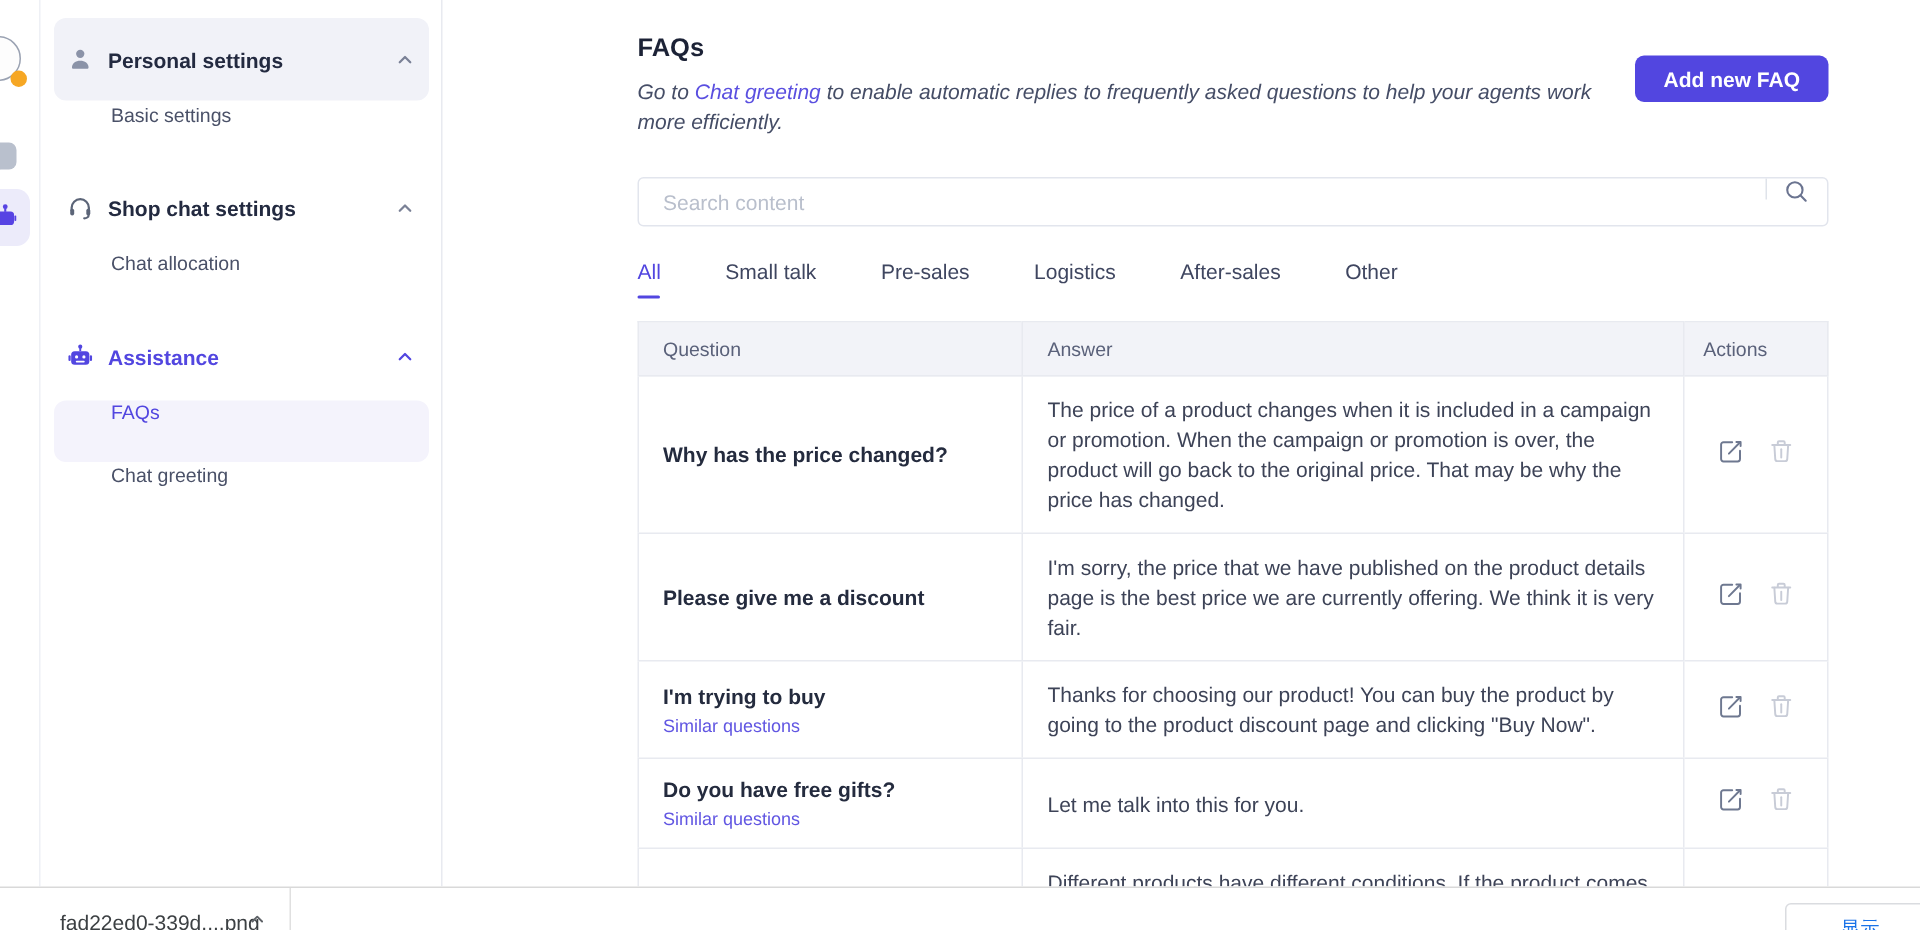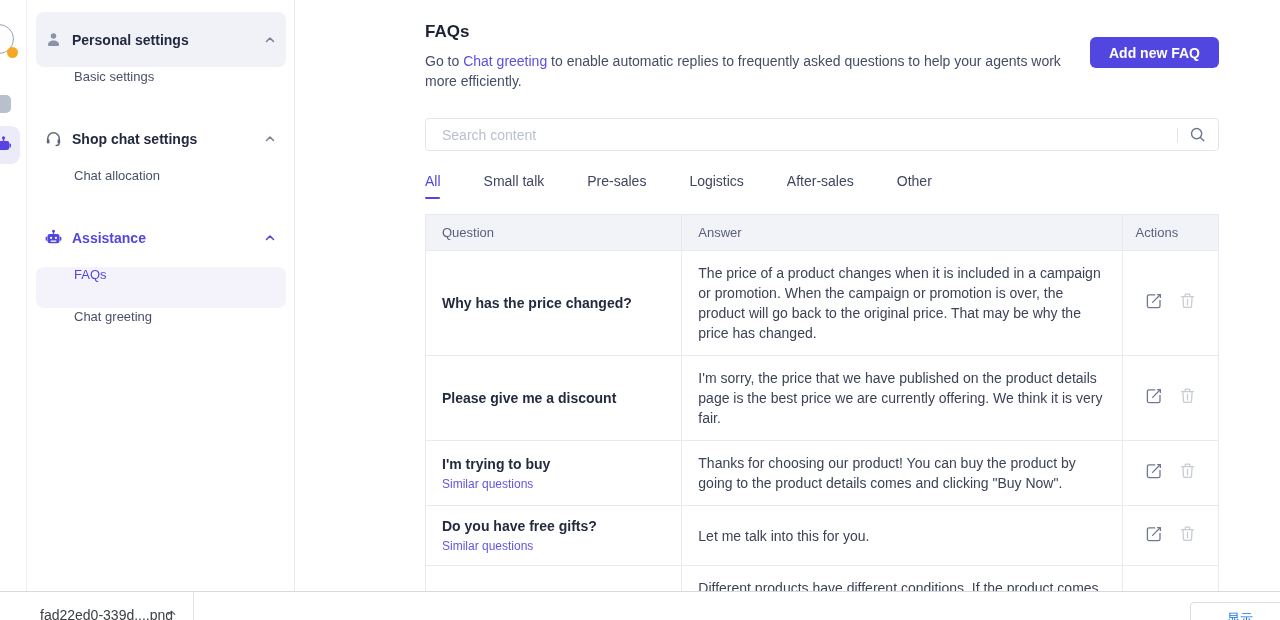--- a/index.html
+++ b/index.html
@@ -33,28 +33,28 @@
   .section-head.hl { background:#f1f2f8; }
   .section-head.accent .s-label { color:#5246e0; }
   .sub-item { height:41px; display:flex; padding-left:38px;
     font-size:13px; color:#4a5168; border-radius:8px; margin-bottom:1px; cursor:pointer; }
   .sub-item.active { background:#f4f3fc; color:#5246e0; }
 
   
   .main { position:absolute; left:296px; top:0; right:0; bottom:29px;
     padding:22px 61px 0 129px; overflow:hidden; background:#fff; }
   .page-title { font-size:17px; font-weight:bold; color:#1c2236; }
-  .page-desc { margin-top:9px; font-size:14px; line-height:20px; color:#454d66; max-width:655px; }
+  .page-desc { margin-top:9px; font-size:14px; line-height:20px; color:#454d66; max-width:655px;font-style:italic; }
   .page-desc a { color:#5a4fe0; text-decoration:none; cursor:pointer; }
   .add-btn { position:absolute; top:37px; right:61px; height:31px; padding:0 19px;
     background:#5246e0; color:#fff; font-size:14px; font-weight:bold; border:none;
     border-radius:6px; cursor:pointer; font-family:"Liberation Sans",sans-serif; }
 
   .search-wrap { margin-top:27px; height:33px; border:1px solid #e2e5ed; border-radius:4px;
-    display:flex; align-items:center; padding:0 12px 0 16px; background:#fff; }
+    display:flex; padding:0 12px 0 16px; background:#fff; }
   .search-wrap input { flex:1; border:none; outline:none; font-size:14px; color:#242b3e;
     font-family:"Liberation Sans",sans-serif; background:transparent; }
   .search-wrap input::placeholder { color:#b9bfcc; }
   .search-div { width:1px; height:14px; background:#dfe3ea; margin-right:11px; }
 
   .tabs { display:flex; gap:43px; margin-top:22px; font-size:14px; color:#3f4660; }
   .tab { padding-bottom:11px; position:relative; cursor:pointer; }
   .tab.active { color:#5246e0; }
   .tab.active::after { content:""; position:absolute; left:0; bottom:1px; width:15px;
     height:2px; background:#5246e0; border-radius:1px; }
@@ -253,21 +253,21 @@
                 <path d="M7.5 6.5v5.5"></path>
               </svg>
       </span>
     </td>
   </tr>
         <tr>
     <td class="q-cell">
       <span>I'm trying to buy</span>
       <span class="similar-link">Similar questions</span>
     </td>
-    <td class="a-cell"><span>Thanks for choosing our product! You can buy the product by going to the product details comes and clicking "Buy Now".</span></td>
+    <td class="a-cell"><span>Thanks for choosing our product! You can buy the product by going to the product discount page and clicking "Buy Now".</span></td>
     <td class="act-cell">
       <span class="act-icon">
         <svg width="16" height="16" viewBox="0 0 16 16" fill="none" stroke="#6e7890" stroke-width="1.3" stroke-linecap="round" stroke-linejoin="round">
                 <path d="M14 7.5V13a1.6 1.6 0 0 1-1.6 1.6H3A1.6 1.6 0 0 1 1.4 13V3.4A1.6 1.6 0 0 1 3 1.8h5.8"></path>
                 <path d="M6.6 9.4L13.9 2"></path>
                 <path d="M11.6 1.6h2.8v2.8"></path>
               </svg>
       </span>
       <span class="act-icon">
         <svg width="15" height="16" viewBox="0 0 15 16" fill="none" stroke="#c8ccd7" stroke-width="1.3" stroke-linecap="round" stroke-linejoin="round">

